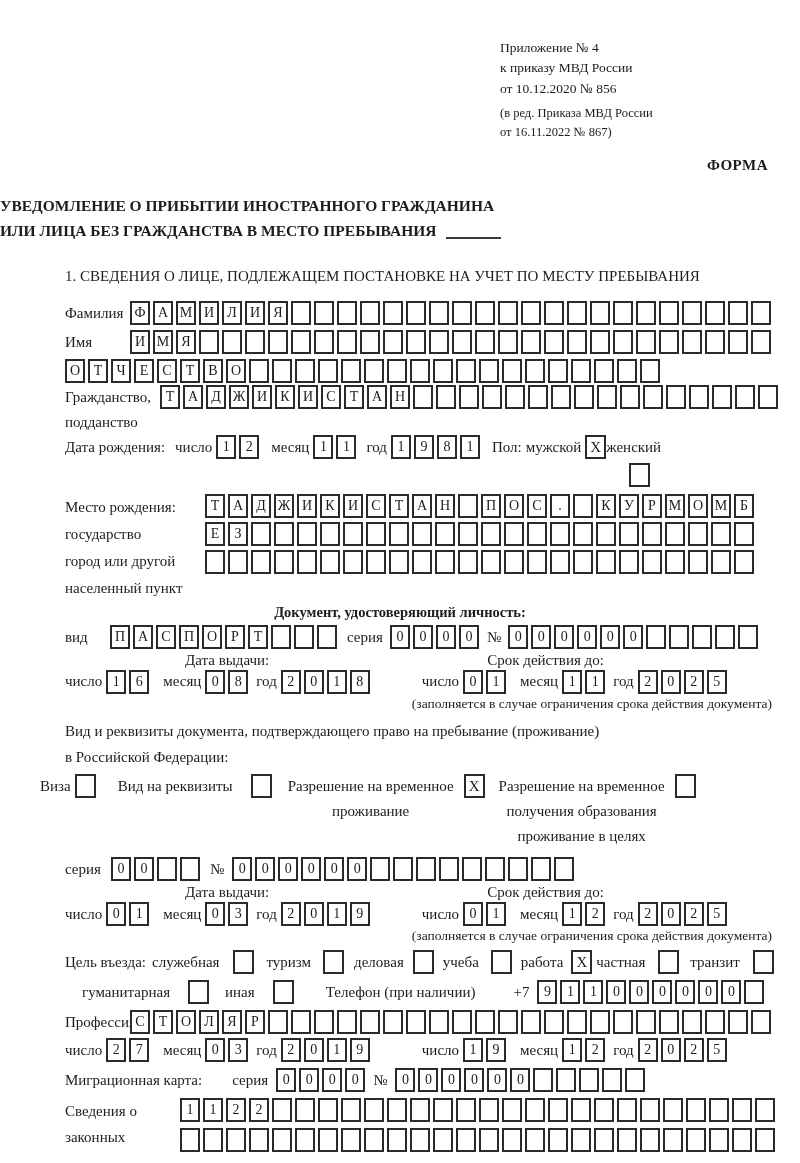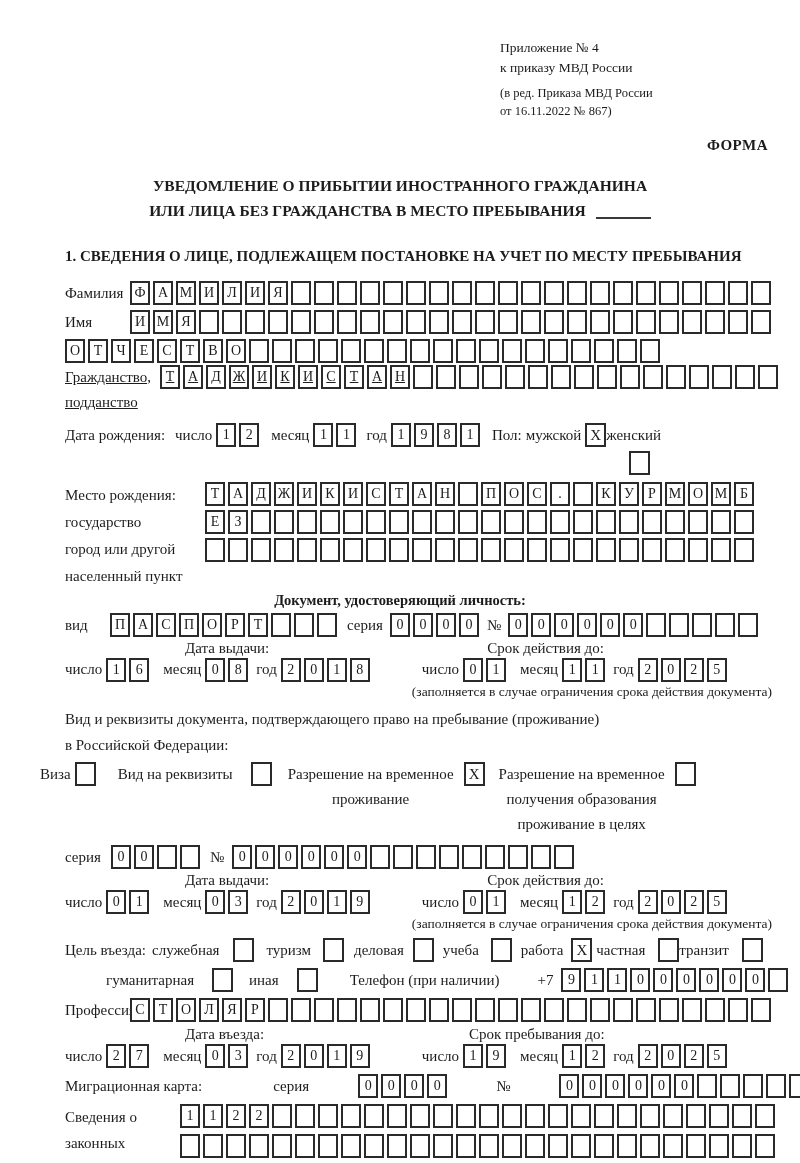--- a/index.html
+++ b/index.html
@@ -14,26 +14,26 @@
     overflow:hidden;
   }
 
   
   .ref-block { margin:38px 0 0 500px; font-size:13.5px; line-height:1.5; }
   .ref-amend { margin-top:5px; font-size:12.5px; line-height:1.5; }
   .forma-line { text-align:right; padding-right:32px; margin-top:16px;
     font-weight:bold; font-size:15px; letter-spacing:.5px; }
 
   
-  .doc-title { margin-top:20px; text-align:center; font-weight:bold;
+  .doc-title { margin-top:20px; text-align:left; font-weight:bold;
     font-size:15.5px; line-height:1.6; }
   .title-underline { display:inline-block; width:55px;
     border-bottom:2.5px solid #3a3a3a; transform:translateY(3px); margin-left:10px; }
 
-  .section-heading { margin:24px 0 0 65px; font-weight:bold; font-size:15px; }
+  .section-heading { margin:24px 0 0 65px; font-weight:normal; font-size:15px; }
 
   .form-body { margin-top:16px; }
 
   .row { display:flex; align-items:flex-start; margin-left:65px;
     margin-bottom:5px; font-size:15px; line-height:24px; }
   .cells { display:flex; gap:3px; flex:none; }
   .cell { flex:none; width:20px; height:24px; border:2px solid #2a2a2a;
     display:flex; align-items:center; justify-content:center;
     font-size:14px; background:#fff; }
   .cbox { flex:none; width:21px; height:24px; border:2px solid #2a2a2a;
@@ -61,20 +61,21 @@
   .stack { display:flex; flex-direction:column; gap:4px; }
 </style>
 </head>
 <body>
 
 <div class="page">
 
   <div class="ref-block">
     <div>Приложение № 4</div>
     <div>к приказу МВД России</div>
+    <div>от 10.12.2020 № 856</div>
     <div class="ref-amend">
       <div>(в ред. Приказа МВД России</div>
       <div>от 16.11.2022 № 867)</div>
     </div>
   </div>
 
   <div class="forma-line">ФОРМА</div>
 
   <div class="doc-title">
     <div>УВЕДОМЛЕНИЕ О ПРИБЫТИИ ИНОСТРАННОГО ГРАЖДАНИНА</div>
@@ -177,21 +178,21 @@
           <span class="cell"></span>
           <span class="cell"></span>
           <span class="cell"></span>
           <span class="cell"></span>
           <span class="cell"></span>
           <span class="cell"></span>
           <span class="cell"></span>
         </span>
     </div>
 
-    <div class="row" style="margin-bottom:8px;text-decoration:underline;">
+    <div class="row" style="margin-bottom:0;">
       <span class="lbl-col w95">
         <div>Гражданство,</div>
         <div>подданство</div>
       </span>
       <span class="cells">
           <span class="cell">Т</span>
           <span class="cell">А</span>
           <span class="cell">Д</span>
           <span class="cell">Ж</span>
           <span class="cell">И</span>
@@ -566,27 +567,27 @@
         <span class="cbox" style="margin-left:8px;"></span>
       </span>
       <span class="dgroup" style="margin-left:9px;">
         <span>работа</span>
         <span class="cbox" style="margin-left:4px;">X</span>
       </span>
       <span class="dgroup" style="margin-left:4px;">
         <span>частная</span>
         <span class="cbox" style="margin-left:9px;"></span>
       </span>
-      <span class="dgroup" style="">
+      <span class="dgroup" style="margin-left:11px;">
         <span>транзит</span>
         <span class="cbox" style="margin-left:9px;"></span>
       </span>
     </div>
 
-    <div class="row" style="align-items:flex-start; margin-left:106px; margin-bottom:6px;">
+    <div class="row" style="align-items:flex-start; margin-left:82px; margin-bottom:6px;">
       <span class="dgroup">
         <span>гуманитарная</span>
         <span class="cbox" style="margin-left:14px;"></span>
       </span>
       <span class="dgroup" style="margin-left:16px;">
         <span>иная</span>
         <span class="cbox" style="margin-left:14px;"></span>
       </span>
       <span class="lbl" style="margin-left:32px;">Телефон (при наличии)</span>
       <span class="lbl" style="margin:0 8px 0 38px;">+7</span>
@@ -631,24 +632,20 @@
           <span class="cell"></span>
           <span class="cell"></span>
           <span class="cell"></span>
           <span class="cell"></span>
           <span class="cell"></span>
           <span class="cell"></span>
           <span class="cell"></span>
         </span>
     </div>
 
-    <div class="date-head">
-      <span style="margin-left:120px;">Дата въезда:</span>
-      <span style="margin-left:205px;">Срок пребывания до:</span>
-    </div>
 
     <div class="date-row">
       <span class="dgroup">
         <span>число</span>
         <span class="cells">
             <span class="cell">2</span>
             <span class="cell">7</span>
           </span>
       </span>
       <span class="dgroup" style="margin-left:14px;">
@@ -685,21 +682,21 @@
         <span>год</span>
         <span class="cells">
             <span class="cell">2</span>
             <span class="cell">0</span>
             <span class="cell">2</span>
             <span class="cell">5</span>
           </span>
       </span>
     </div>
 
-    <div class="row" style="align-items:center; margin-top:6px; margin-bottom:6px;gap:41px;">
+    <div class="row" style="align-items:center; margin-top:6px; margin-bottom:6px;">
       <span class="lbl">Миграционная карта:</span>
       <span class="lbl" style="margin:0 8px 0 30px;">серия</span>
       <span class="cells">
           <span class="cell">0</span>
           <span class="cell">0</span>
           <span class="cell">0</span>
           <span class="cell">0</span>
         </span>
       <span class="lbl" style="margin:0 8px 0 8px;">№</span>
       <span class="cells">

